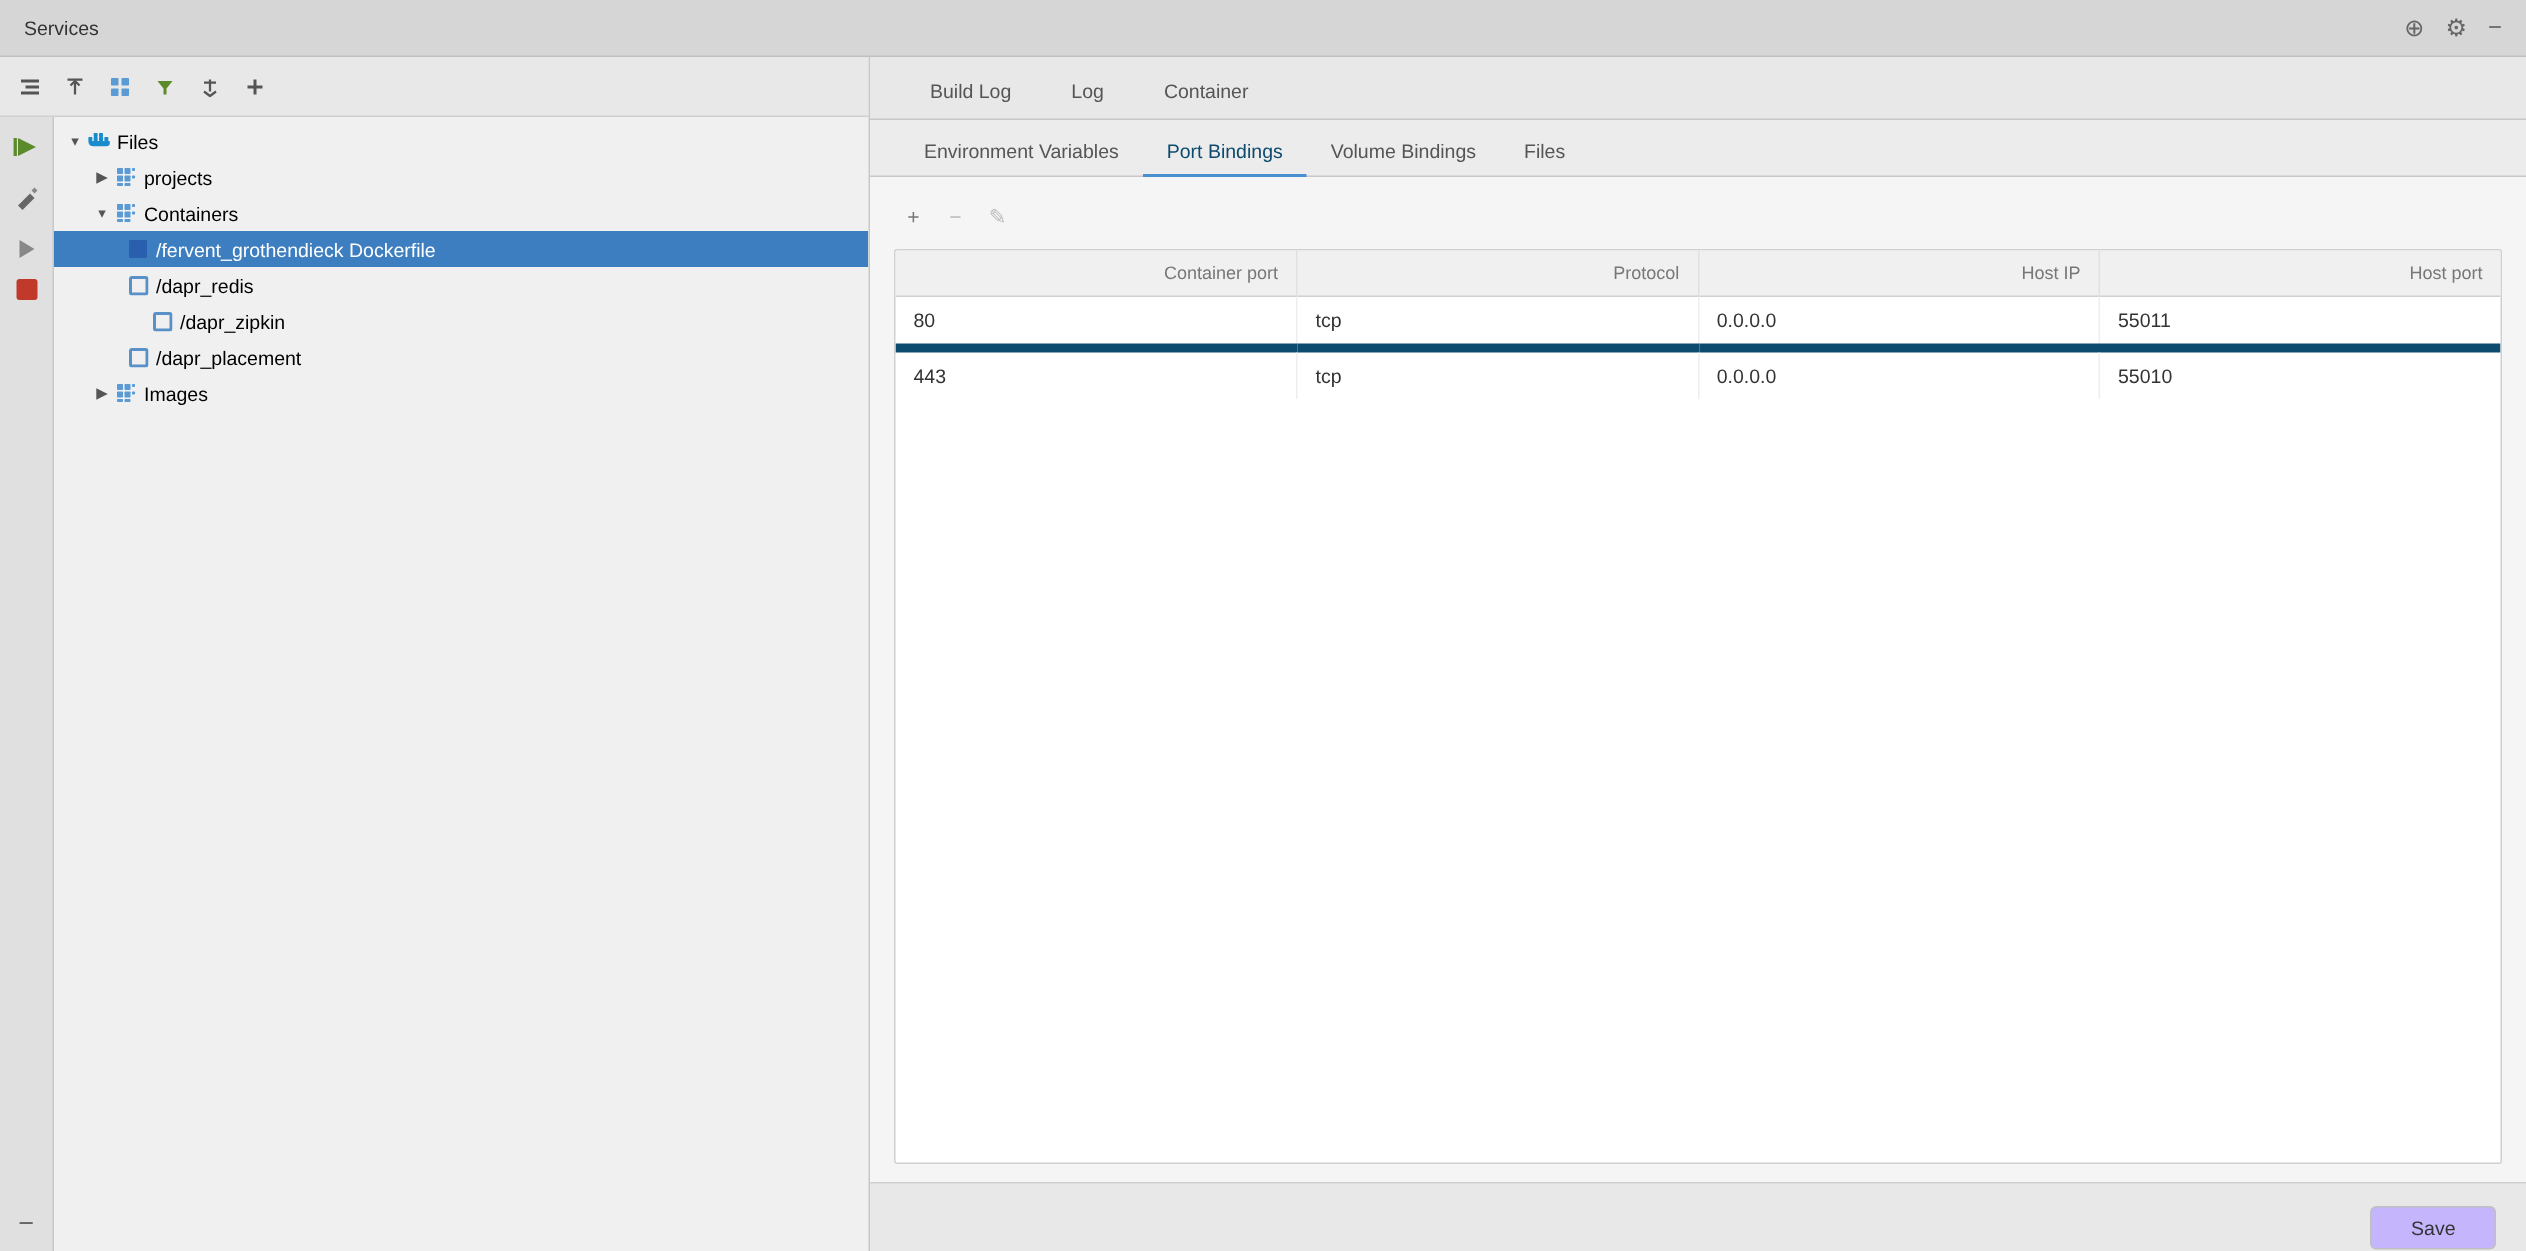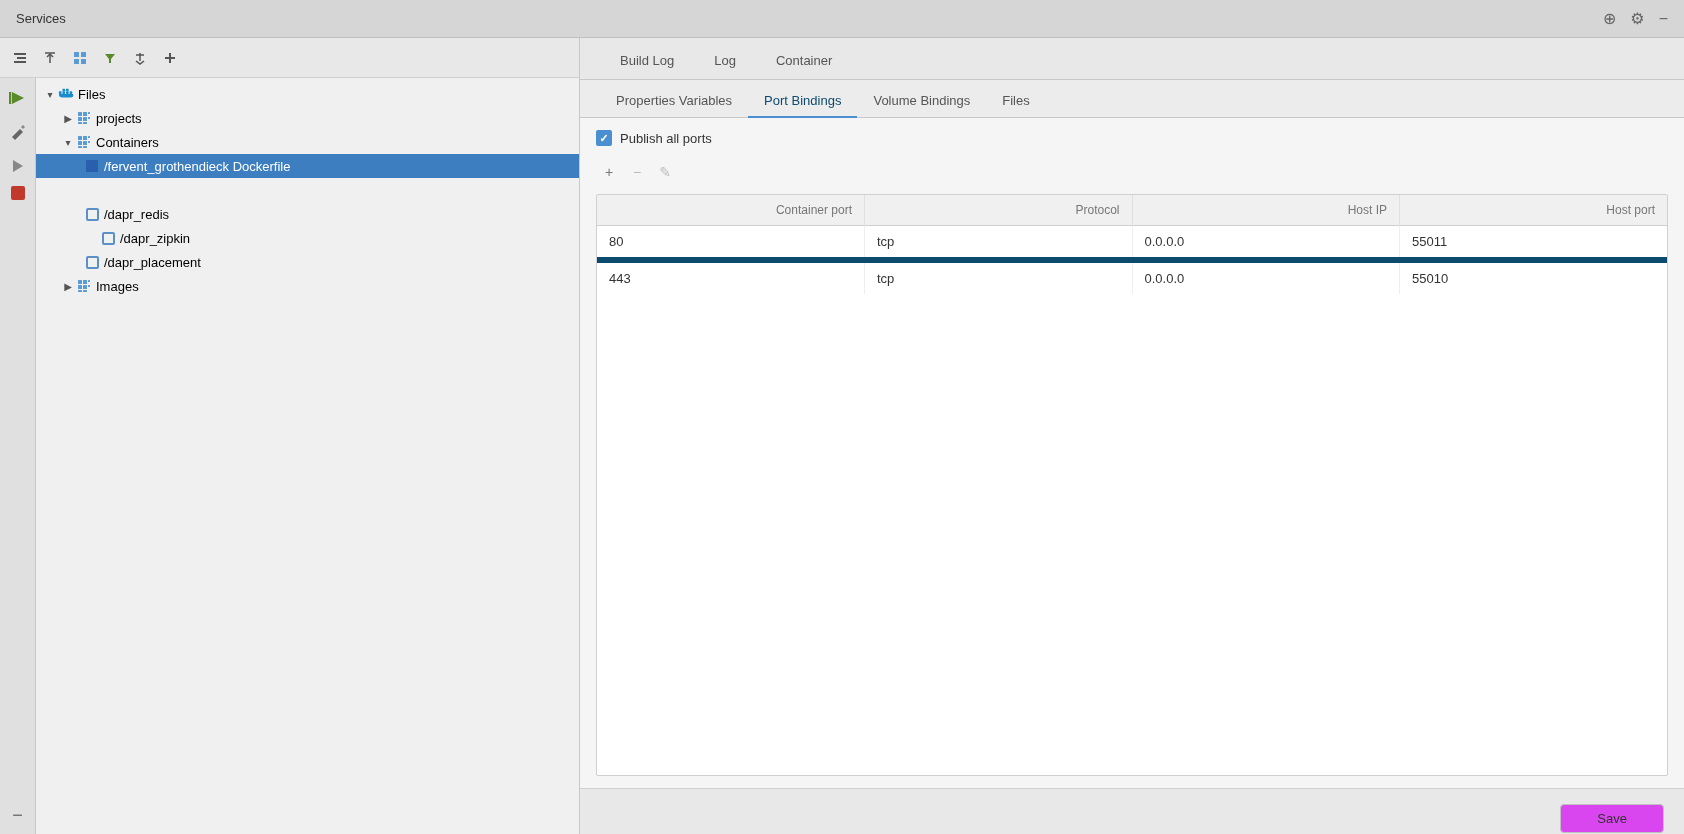--- a/index.html
+++ b/index.html
@@ -248,22 +248,22 @@
       height: 46px;
       display: flex;
       align-items: center;
       justify-content: flex-end;
       padding: 0 20px;
       background: #e8e8e8;
       border-top: 1px solid #d0d0d0;
     }
 
     .save-btn {
-      padding: 6px 36px;
-      background: #d946ef;
+      padding: 6px 26px;
+      background: #c4b5fd;
       border: 1px solid #c0c0c0;
       border-radius: 4px;
       font-size: 13px;
       color: #333;
       cursor: pointer;
       margin-top: 13px;
     }
 
     .col-container { width: 25%; }
     .col-protocol { width: 25%; }
@@ -416,21 +416,21 @@
 
           <div class="tree-item selected" style="padding-left: 48px;">
             <span class="tree-icon">
               <svg width="14" height="14" viewBox="0 0 14 14">
                 <rect x="1" y="1" width="12" height="12" fill="#2a5fad" rx="1"></rect>
               </svg>
             </span>
             <span class="tree-label">/fervent_grothendieck Dockerfile</span>
           </div>
 
-          <div class="tree-item" style="padding-left: 48px; margin-top: 24px;">
+          <div class="tree-item" style="padding-left: 48px;">
             <span class="tree-icon">
               <svg width="13" height="13" viewBox="0 0 13 13">
                 <rect x="1" y="1" width="11" height="11" fill="none" stroke="#5a90c8" stroke-width="2" rx="1"></rect>
               </svg>
             </span>
             <span class="tree-label">/dapr_redis</span>
           </div>
 
           <div class="tree-item" style="padding-left: 64px;">
             <span class="tree-icon">
@@ -480,39 +480,35 @@
         <div class="tab">
           <span>Log</span>
         </div>
         <div class="tab">
           <span>Container</span>
         </div>
       </div>
 
       <div class="tabs-row-2">
         <div class="tab2">
-          <span>Properties Variables</span>
+          <span>Environment Variables</span>
         </div>
         <div class="tab2 active">
           <span>Port Bindings</span>
         </div>
         <div class="tab2">
           <span>Volume Bindings</span>
         </div>
         <div class="tab2">
           <span>Files</span>
         </div>
       </div>
 
       <div class="port-content">
 
-        <div class="publish-row">
-          <div class="checkbox-blue"></div>
-          <span class="publish-label">Publish all ports</span>
-        </div>
 
         <div class="action-toolbar">
           <button class="action-btn">+</button>
           <button class="action-btn disabled">−</button>
           <button class="action-btn disabled">✎</button>
         </div>
 
         <div class="table-container">
           <table class="data-table">
             <thead>

